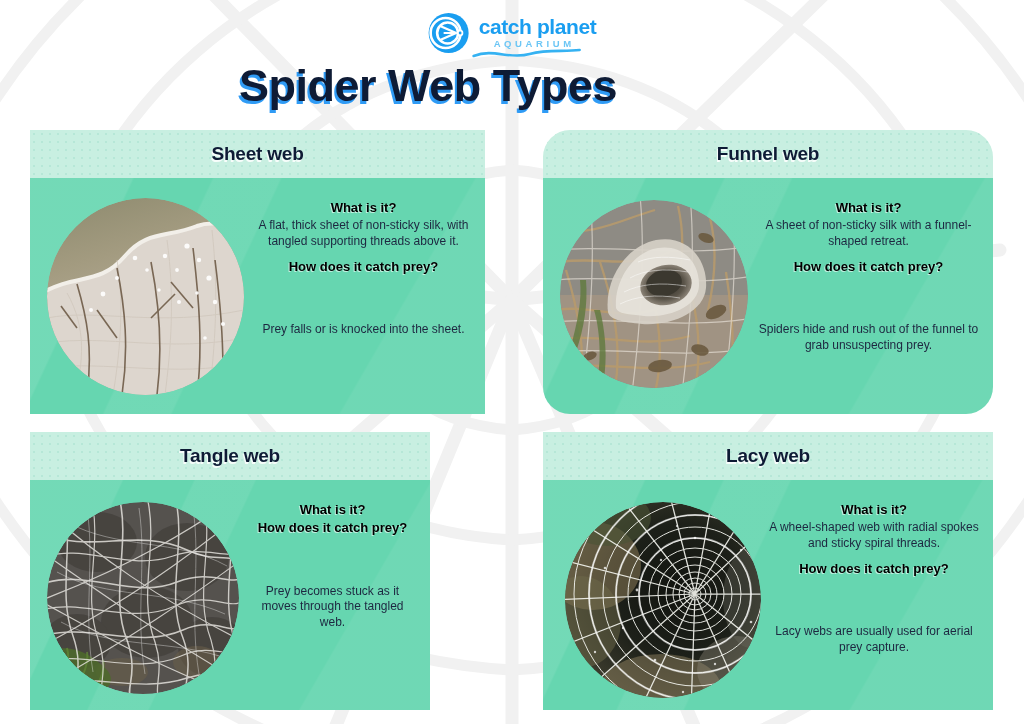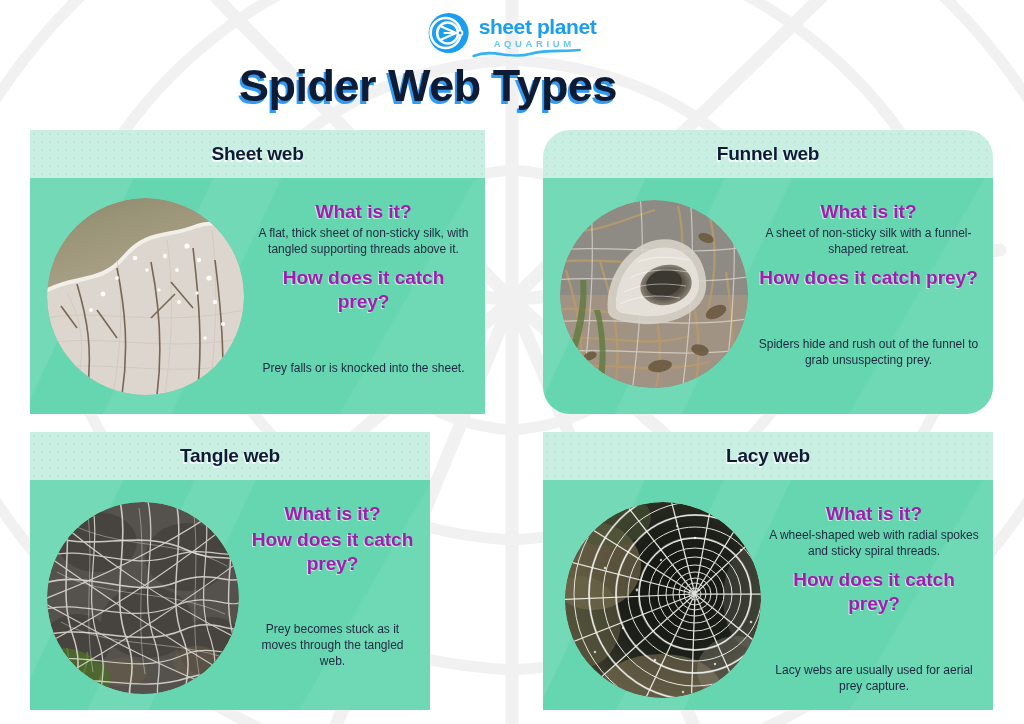--- a/index.html
+++ b/index.html
@@ -82,21 +82,21 @@
     overflow:hidden;
   }
   .photo svg{display:block;}
 
   .copy{
     position:relative;z-index:2;
     flex:1;text-align:center;color:#1b2338;
     padding:0 6px;
   }
   .q{
-    font-size:19px;font-weight:bold;color:#a21caf;
+    font-size:13px;font-weight:bold;color:#000000;
     text-shadow:-1px 1px 0 rgba(255,255,255,.6);
     margin:0 0 2px 0;line-height:1.25;
   }
   .a{
     font-size:12px;line-height:1.32;color:#1d2740;margin:0 0 9px 0;font-weight:normal;
   }
   .a:last-child{margin-bottom:0;margin-top:47px;}
 </style>
 </head>
 <body>
@@ -134,21 +134,21 @@
           <circle cx="18" cy="21" r="15" fill="none" stroke="#ffffff" stroke-width="2.6"></circle>
           <circle cx="20" cy="21" r="10.5" fill="none" stroke="#ffffff" stroke-width="2.6"></circle>
           <path d="M13 14 L29 21 L13 28 Z" fill="#1a9ef0"></path>
           <path d="M12.5 14 L28.5 21 L12.5 28" fill="none" stroke="#ffffff" stroke-width="2.4" stroke-linejoin="round"></path>
           <line x1="16" y1="21" x2="28" y2="21" stroke="#ffffff" stroke-width="2"></line>
           <circle cx="32.5" cy="21" r="3.2" fill="#ffffff"></circle>
           <circle cx="32.5" cy="21" r="1.4" fill="#1a9ef0"></circle>
         </svg>
       </div>
       <div class="logo-text">
-        <span class="logo-name">sheet planet</span>
+        <span class="logo-name">catch planet</span>
         <span class="logo-sub">AQUARIUM</span>
       </div>
       <svg class="logo-wave" viewBox="0 0 110 12">
         <path d="M2 8 C 22 0, 38 12, 58 6 C 76 1, 92 4, 108 2" fill="none" stroke="#35b2f2" stroke-width="2.6" stroke-linecap="round"></path>
       </svg>
     </div>
 
     <div class="page-title">Spider Web Types</div>
   </div>
 

